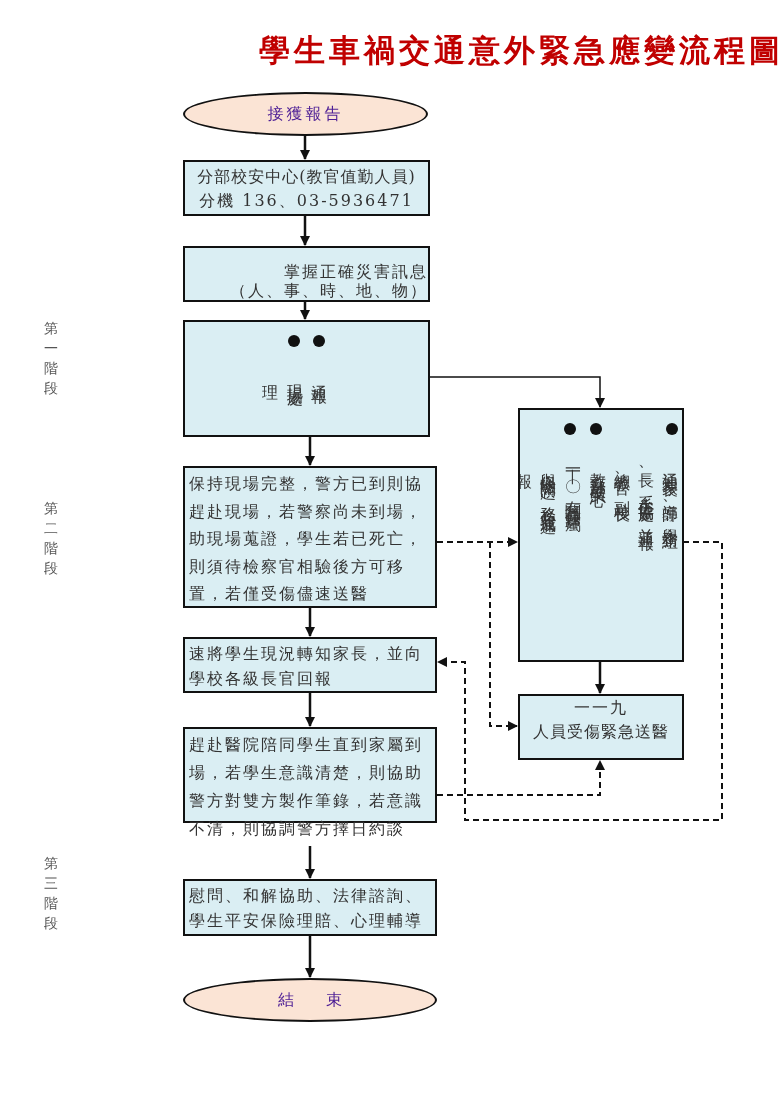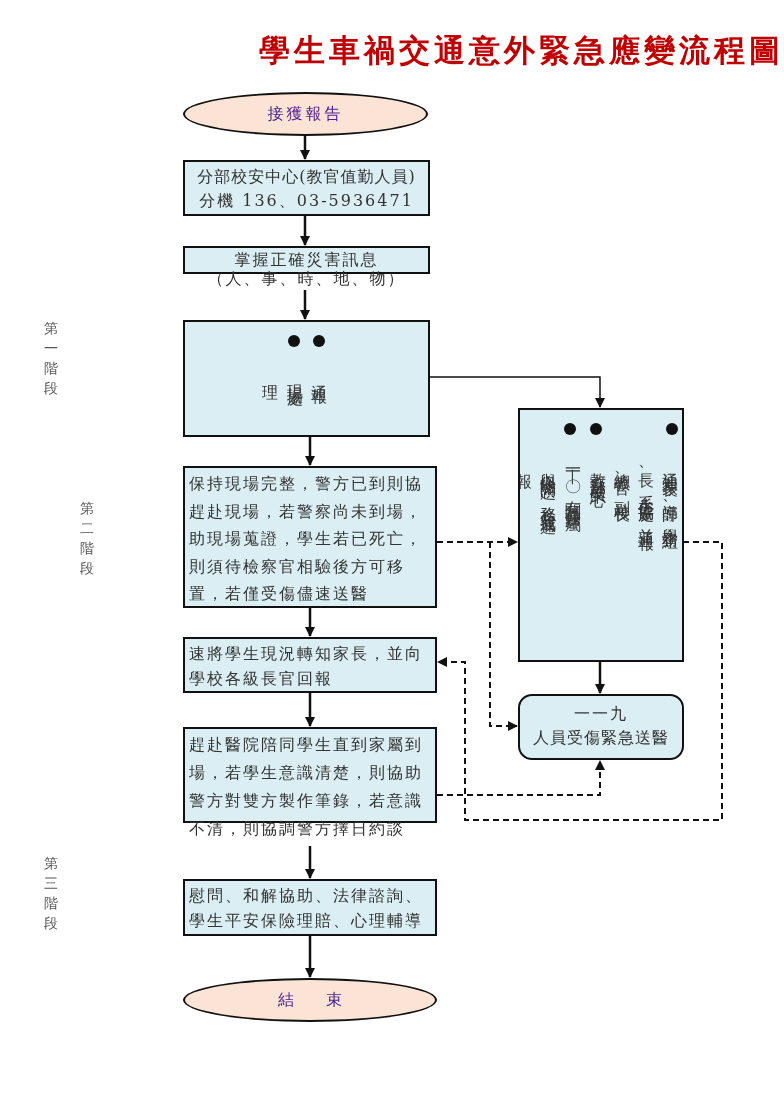--- a/index.html
+++ b/index.html
@@ -21,21 +21,21 @@
   .dot { position: absolute; width: 12px; height: 12px; border-radius: 50%; background: #111; }
   .vcol { position: absolute; writing-mode: vertical-rl; font-size: 16px; line-height: 20px;
           letter-spacing: 3px; color: #333; }
 </style>
 </head>
 <body>
 
 <div class="title">學生車禍交通意外緊急應變流程圖</div>
 
 <div class="stage" style="top:318px;">第一階段</div>
-<div class="stage" style="top:498px;margin-left:36px;">第二階段</div>
+<div class="stage" style="top:498px;">第二階段</div>
 <div class="stage" style="top:853px;">第三階段</div>
 
 <svg class="lines">
   <defs>
     <marker id="ah" markerWidth="10" markerHeight="10" refX="9" refY="5" orient="auto" markerUnits="userSpaceOnUse">
       <path d="M0,0 L10,5 L0,10 z" fill="#111"></path>
     </marker>
   </defs>
 
   <line x1="305" y1="136" x2="305" y2="159" stroke="#111" stroke-width="2.5" marker-end="url(#ah)"></line>
@@ -57,21 +57,21 @@
 
 <div class="oval" style="left:183px; top:92px; width:245px; height:44px;">
   <span style="letter-spacing:3px;">接獲報告</span>
 </div>
 
 <div class="box txt center" style="left:183px; top:160px; width:247px; height:56px; line-height:24px; padding-top:3px;">
   <div style="letter-spacing:1px;">分部校安中心(教官值勤人員)</div>
   <div>分機 136、03-5936471</div>
 </div>
 
-<div class="box txt center" style="left:183px; top:246px; width:247px; height:28px; line-height:19px; padding-top:2px;">
+<div class="box txt center" style="left:183px; top:246px; width:247px; height:56px; line-height:19px; padding-top:14px;text-align:right;">
   <div>掌握正確災害訊息</div>
   <div>（人、事、時、地、物）</div>
 </div>
 
 <div class="box" style="left:183px; top:320px; width:247px; height:117px;">
   <div class="dot" style="left:103px; top:13px;"></div>
   <div class="dot" style="left:128px; top:13px;"></div>
   <div class="vcol" style="left:124px; top:50px;">通報</div>
   <div class="vcol" style="left:100px; top:50px;">現場處</div>
   <div class="vcol" style="left:75px; top:50px;">理</div>
@@ -96,21 +96,21 @@
   <div>助現場蒐證，學生若已死亡，</div>
   <div>則須待檢察官相驗後方可移</div>
   <div>置，若僅受傷儘速送醫</div>
 </div>
 
 <div class="box txt pad" style="left:183px; top:637px; width:254px; height:56px; line-height:25px;">
   <div>速將學生現況轉知家長，並向</div>
   <div>學校各級長官回報</div>
 </div>
 
-<div class="box txt center" style="left:518px; top:694px; width:166px; height:66px; line-height:24px; padding-top:6px;border-radius:14px;">
+<div class="box txt center" style="left:518px; top:694px; width:166px; height:66px; line-height:24px; padding-top:0;">
   <div>一一九</div>
   <div style="letter-spacing:1px;">人員受傷緊急送醫</div>
 </div>
 
 <div class="box txt pad" style="left:183px; top:727px; width:254px; height:96px; line-height:28px;">
   <div>趕赴醫院陪同學生直到家屬到</div>
   <div>場，若學生意識清楚，則協助</div>
   <div>警方對雙方製作筆錄，若意識</div>
   <div>不清，則協調警方擇日約談</div>
 </div>

